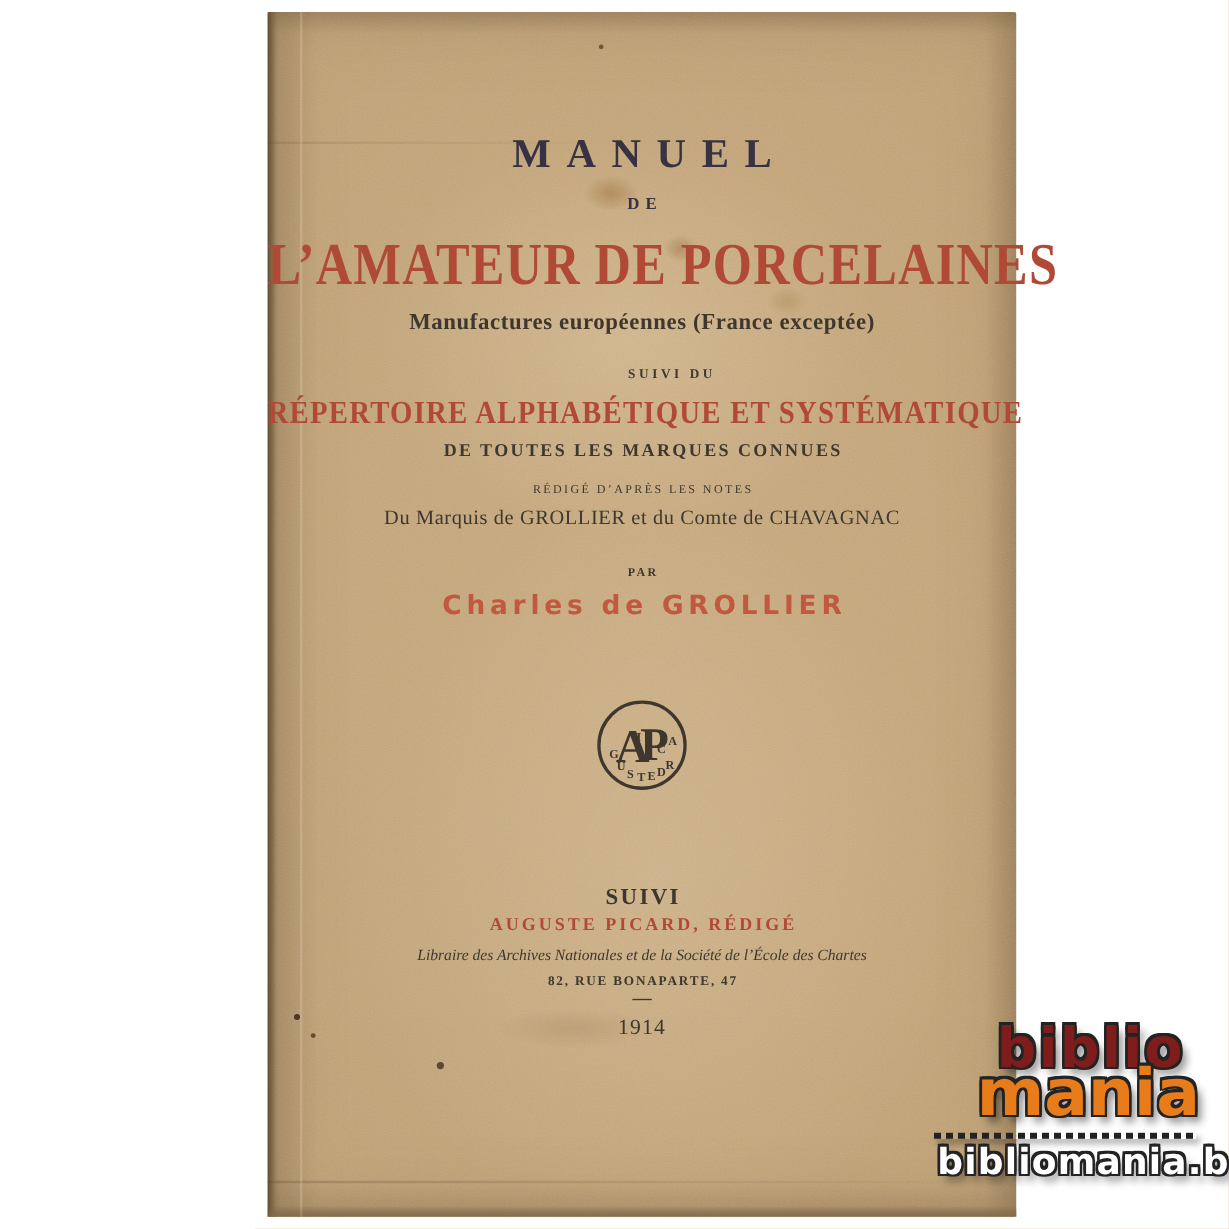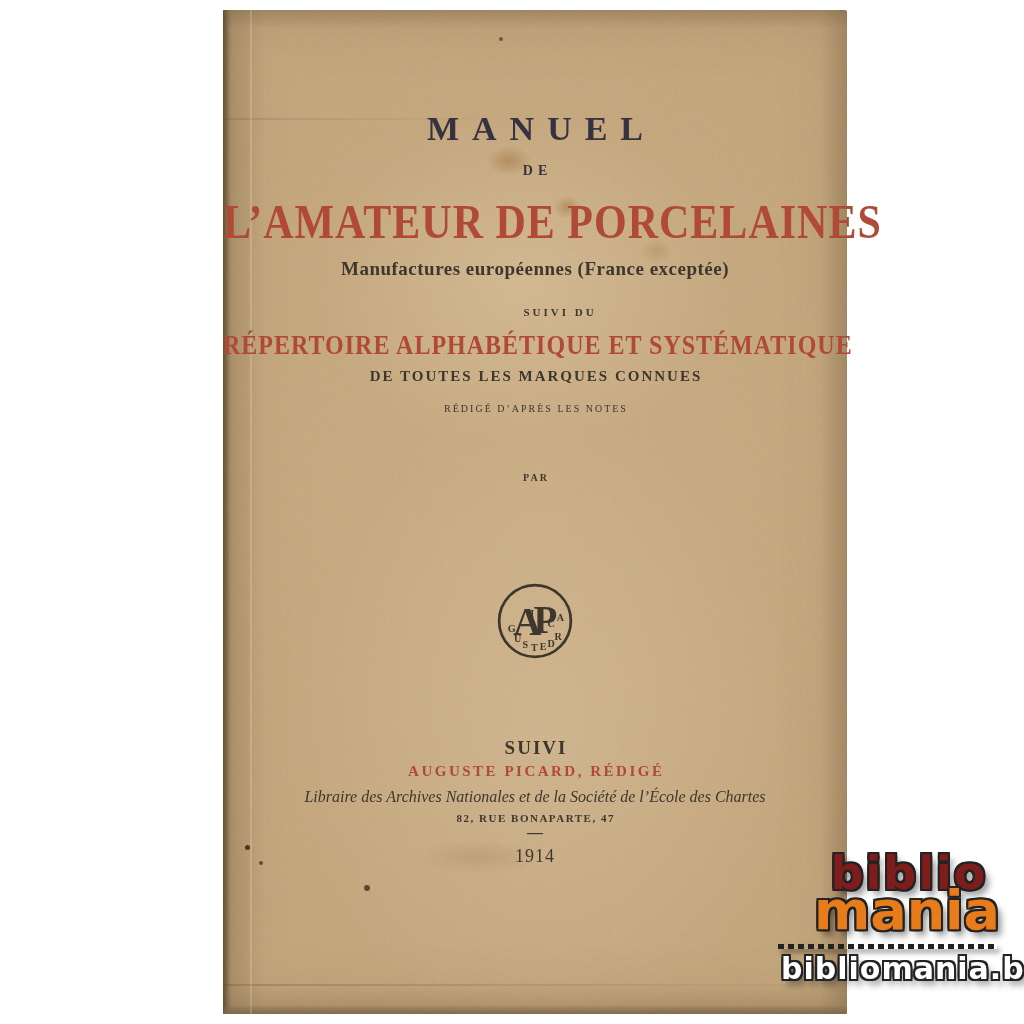--- a/index.html
+++ b/index.html
@@ -66,21 +66,21 @@
     color:var(--c-red,#b04a36);transform:scaleY(1.12);transform-origin:50% 0;}
   .ln-marques{top:358px;font-size:15px;font-weight:bold;letter-spacing:2px;text-indent:2px;}
   .ln-redige{top:393px;font-size:10px;font-weight:normal;letter-spacing:2px;text-indent:2px;}
   .ln-sources{top:412px;font-size:17px;letter-spacing:.5px;}
   .ln-par{top:462px;font-size:10px;font-weight:bold;letter-spacing:2px;text-indent:2px;}
   .ln-author{top:483px;font-size:22px;font-weight:bold;letter-spacing:4px;text-indent:4px;
     font-family:"DejaVu Sans","Liberation Sans",sans-serif;color:var(--c-red_bright,#c25840);}
   .ln-paris{top:727px;font-size:19px;font-weight:bold;letter-spacing:2px;text-indent:2px;}
   .ln-publisher{top:753px;font-size:15px;font-weight:bold;letter-spacing:2.5px;text-indent:2.5px;
     color:var(--c-red,#b04a36);}
-  .ln-role{top:778px;font-size:16px;font-style:italic;}
+  .ln-role{top:778px;font-size:13px;font-style:italic;}
   .ln-address{top:802px;font-size:11px;font-weight:bold;letter-spacing:1.5px;text-indent:1.5px;}
   .ln-sep{top:814px;font-size:16px;font-weight:bold;}
   .ln-year{top:836px;font-size:18px;letter-spacing:1px;}
   
   .monogram{position:absolute;left:calc(50% - 39px);top:572px;width:78px;height:78px;}
   .monogram text{font-family:"Liberation Serif","DejaVu Serif",serif;
     fill:var(--c-ink_soft,#3e372e);font-weight:bold;}
   .monogram .big{font-size:50px;}
   .monogram .small{font-size:13px;}
   
@@ -131,21 +131,23 @@
     <div class="crease v1"></div>
 
     <div class="line ln-manuel">MANUEL</div>
     <div class="line ln-de">DE</div>
     <div class="line ln-main">L’AMATEUR DE PORCELAINES</div>
     <div class="line ln-subtitle">Manufactures européennes (France exceptée)</div>
     <div class="line ln-suivi">SUIVI DU</div>
     <div class="line ln-repertoire">RÉPERTOIRE ALPHABÉTIQUE ET SYSTÉMATIQUE</div>
     <div class="line ln-marques">DE TOUTES LES MARQUES CONNUES</div>
     <div class="line ln-redige">RÉDIGÉ D’APRÈS LES NOTES</div>
+    <div class="line ln-sources">Du Marquis de GROLLIER et du Comte de CHAVAGNAC</div>
     <div class="line ln-par">PAR</div>
+    <div class="line ln-author">Charles de GROLLIER</div>
 
     <svg class="monogram" viewBox="0 0 100 100" xmlns="http://www.w3.org/2000/svg">
       <circle cx="50" cy="50" r="46" fill="none" stroke="#3e372e" stroke-width="3.5"></circle>
       <text class="big" x="22" y="68">A</text>
       <text class="big" x="48" y="66">P</text>
       <text class="small" x="15" y="64">G</text>
       <text class="small" x="23" y="77">U</text>
       <text class="small" x="34" y="85">S</text>
       <text class="small" x="45" y="88">T</text>
       <text class="small" x="56" y="87">E</text>

